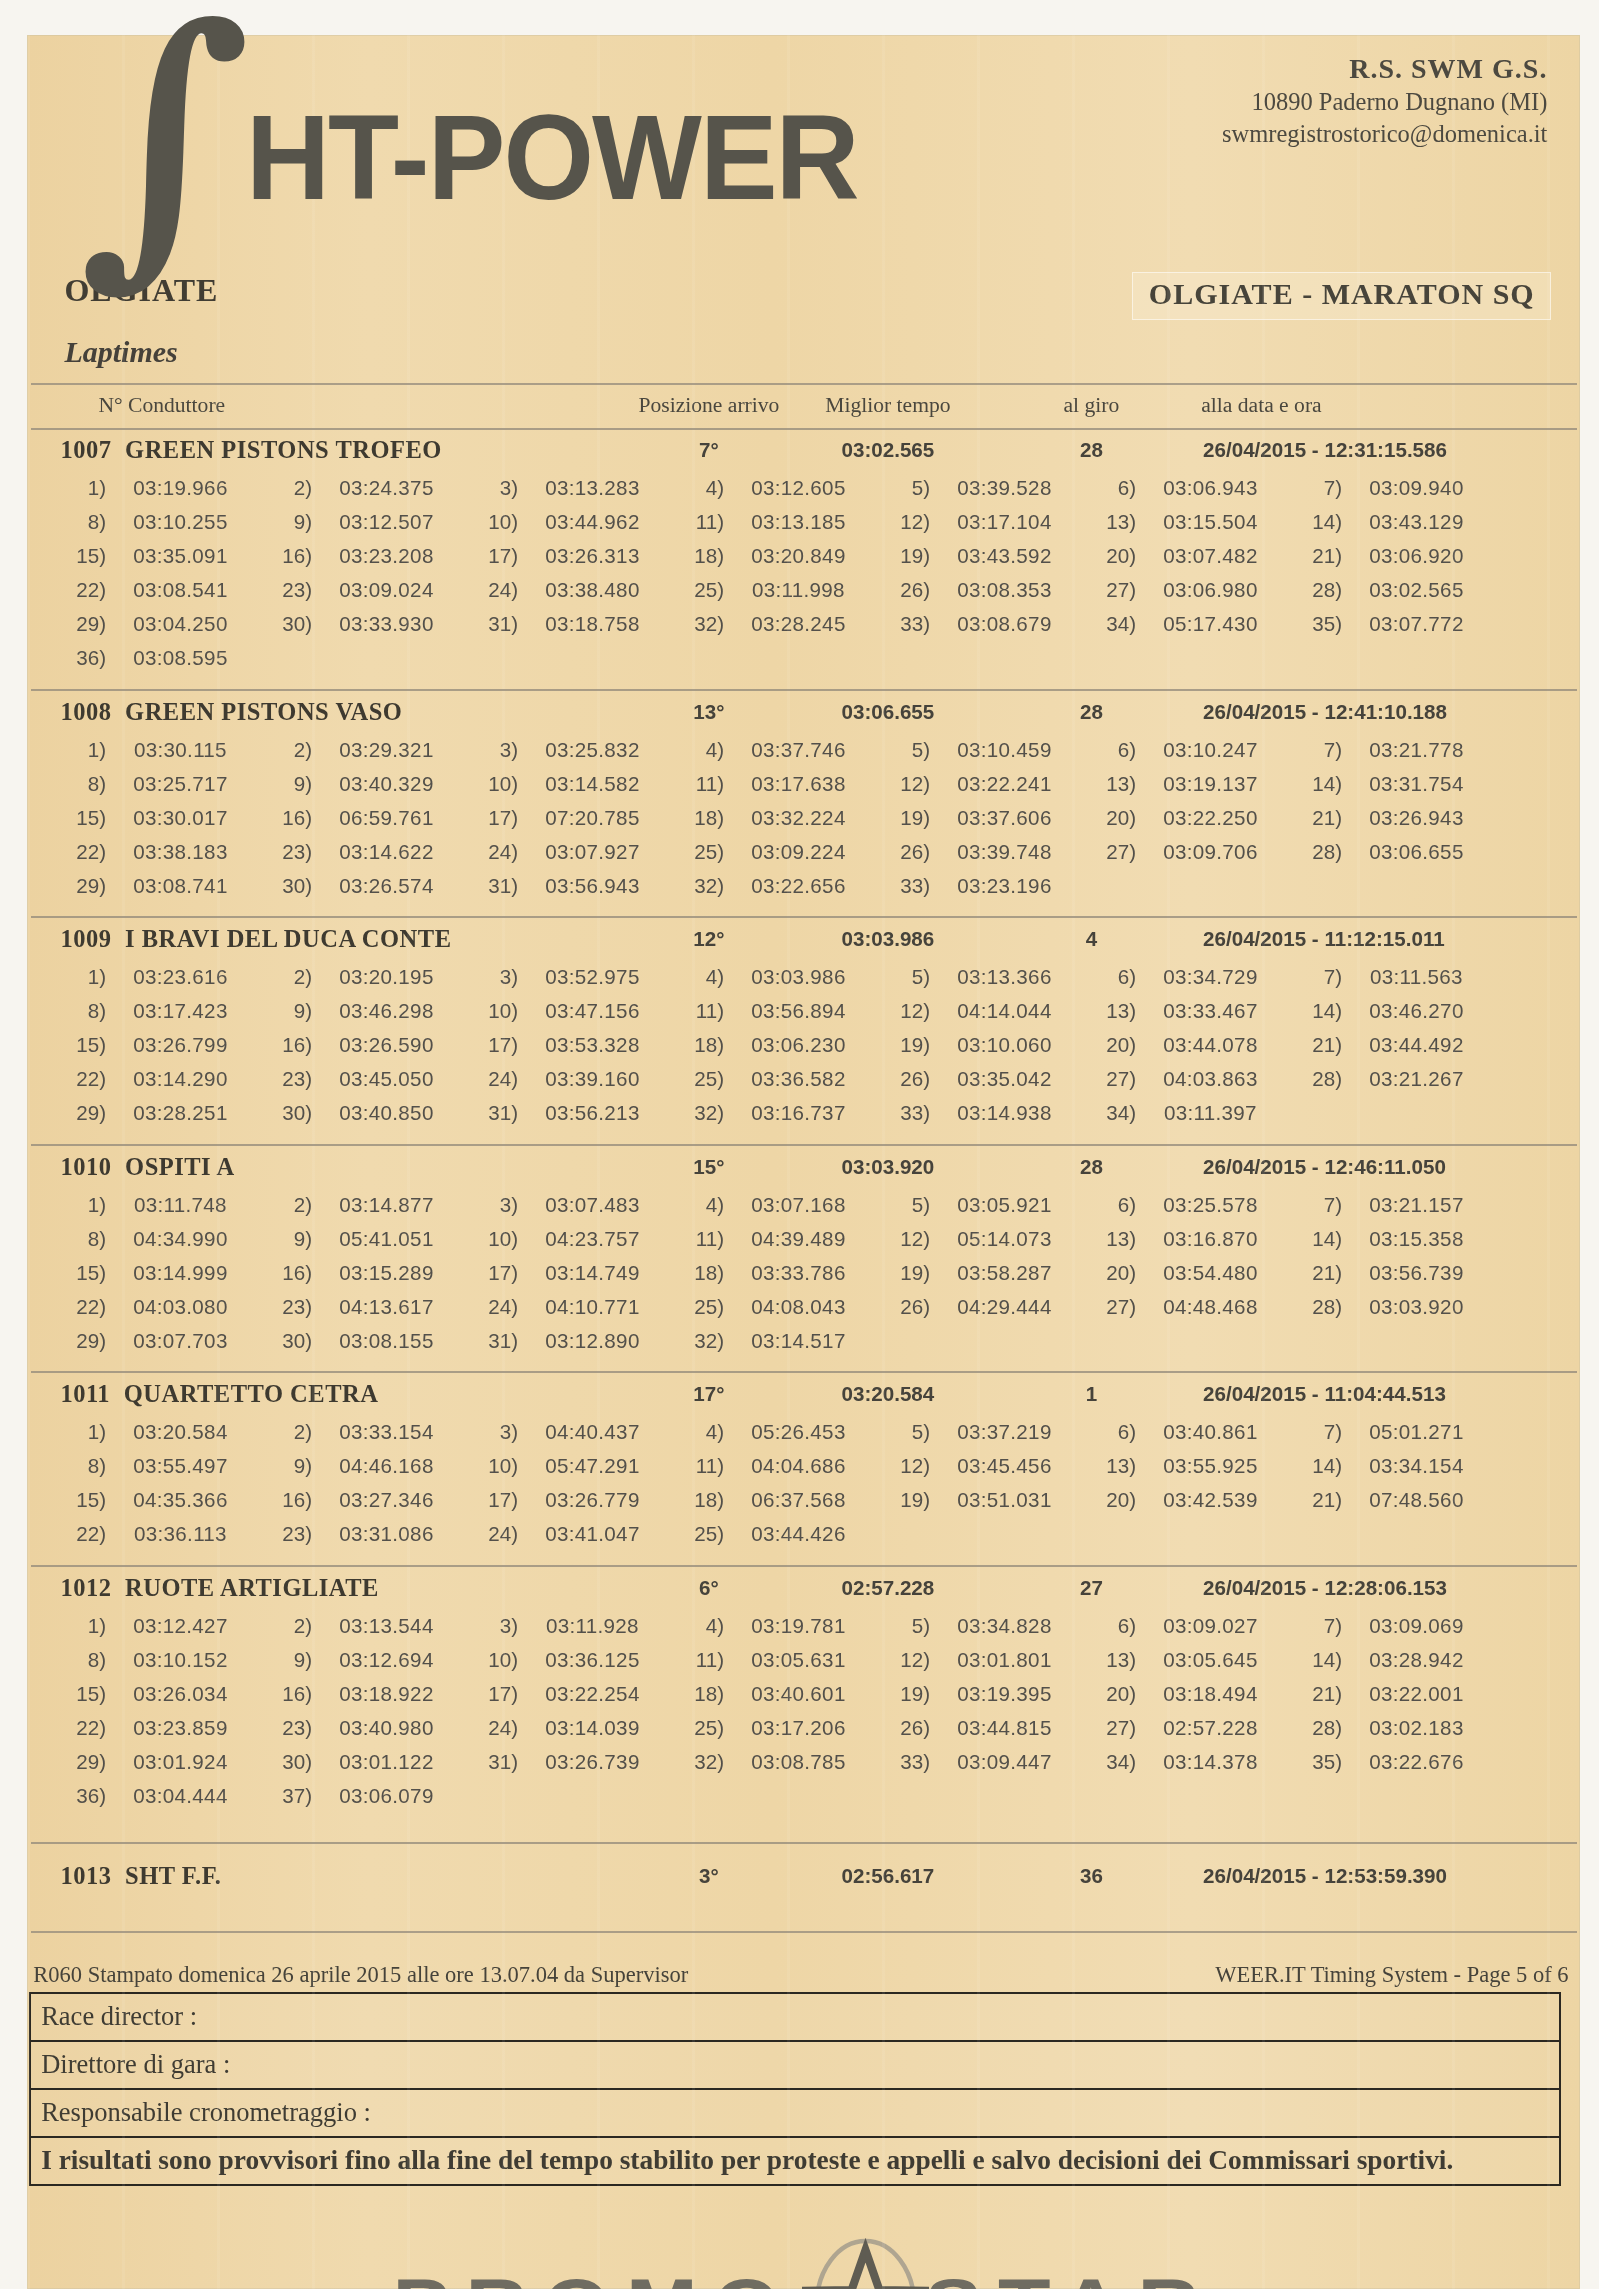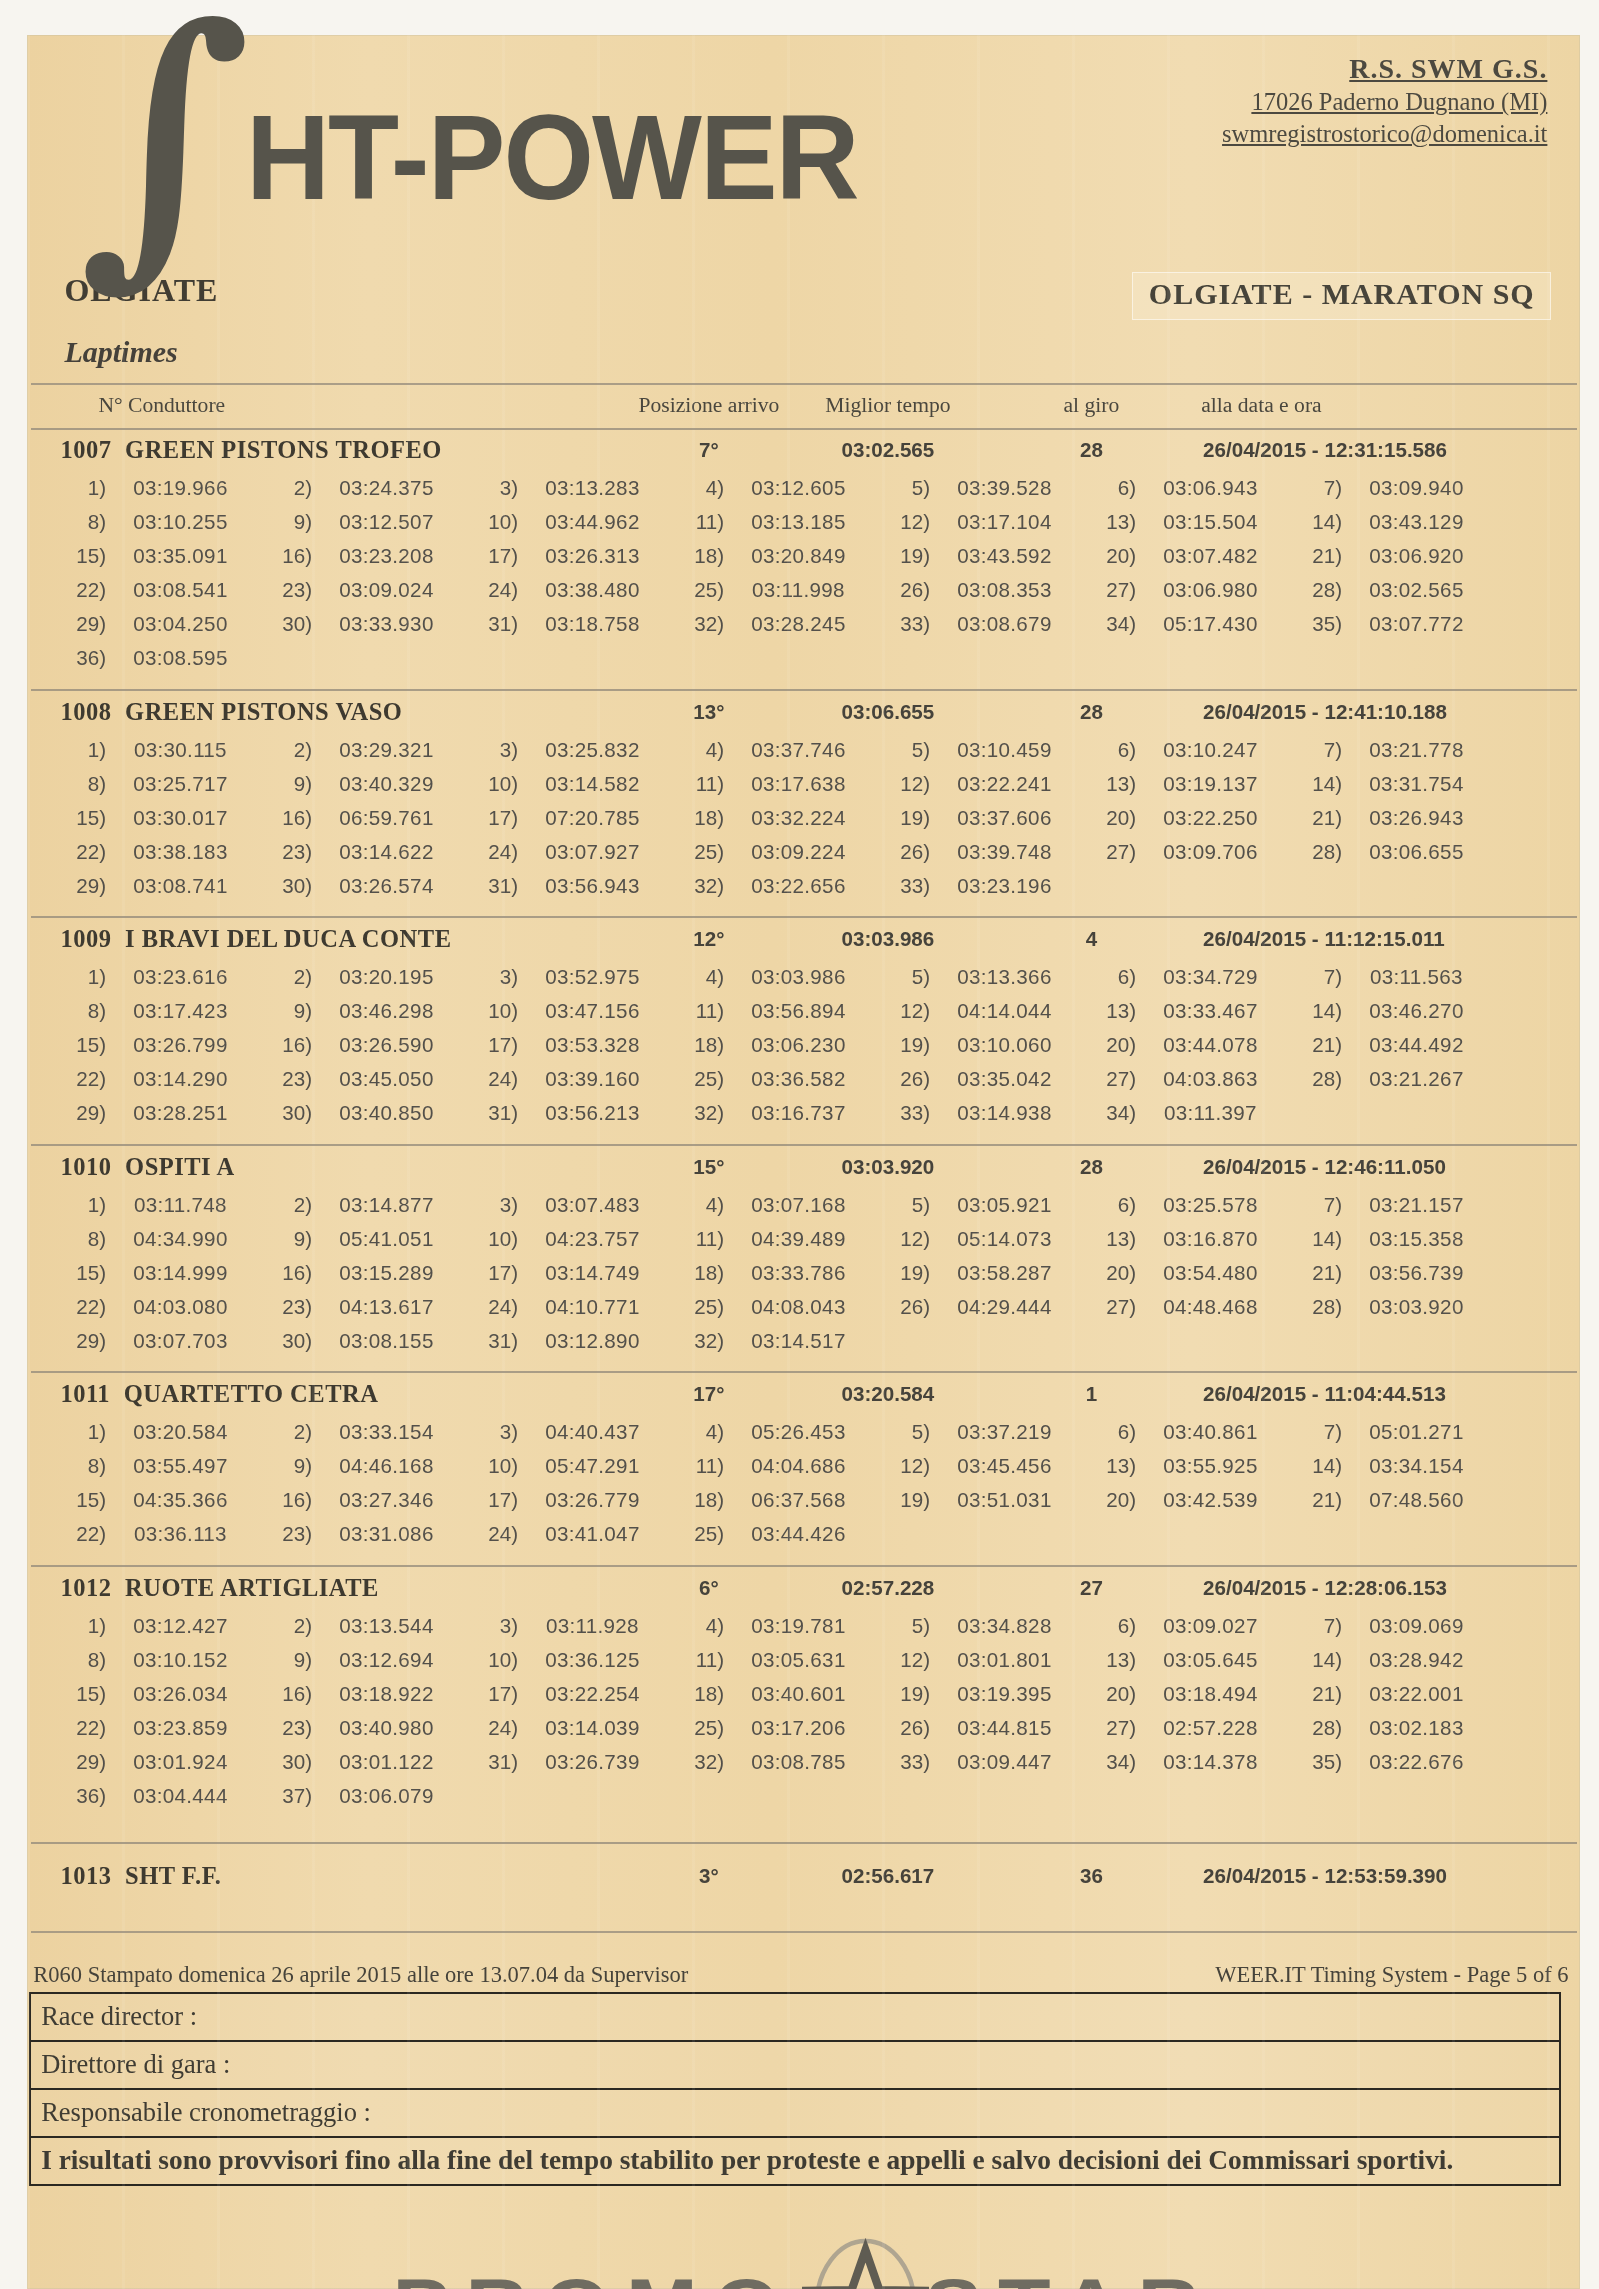--- a/index.html
+++ b/index.html
@@ -27,21 +27,21 @@
   .integral {
     font-family:"DejaVu Serif", serif;
     font-size:299px; line-height:235px; font-weight:bold;
   }
   .logo-text {
     font-family:"Liberation Sans", sans-serif;
     font-weight:bold; font-size:120px; line-height:1;
     margin-top:76px; margin-left:-5.9px; letter-spacing:-2px;
     transform:scaleX(0.97); transform-origin:left;
   }
-  .org { position:absolute; right:33px; top:17.6px; text-align:right; color:#4c4940;text-decoration:underline; }
+  .org { position:absolute; right:33px; top:17.6px; text-align:right; color:#4c4940; }
   .org-name { font-weight:bold; font-size:28px; letter-spacing:1px; }
   .org-line { font-size:24.5px; margin-top:3.9px; }
 
   
   .title-row { display:flex; justify-content:space-between; align-items:flex-start; margin:3.9px 29px 0 37px; }
   .location { font-weight:bold; font-size:32px; color:#413d33; letter-spacing:1px; }
   .event {
     font-weight:bold; font-size:30px; color:#47443a; letter-spacing:1px;
     background:rgba(255,250,238,0.22); border:1px solid rgba(255,255,255,0.55);
     padding:3.9px 15.7px 7.8px 15.7px;
@@ -97,21 +97,21 @@
 <div class="page">
   <div class="stripes"></div>
 
   <div class="logo-row">
     <div class="logo">
       <span class="integral">∫</span>
       <span class="logo-text">HT-POWER</span>
     </div>
     <div class="org">
       <div class="org-name">R.S. SWM G.S.</div>
-      <div class="org-line">17026 Paderno Dugnano (MI)</div>
+      <div class="org-line">10890 Paderno Dugnano (MI)</div>
       <div class="org-line">swmregistrostorico@domenica.it</div>
     </div>
   </div>
 
   <div class="title-row">
     <div class="location">OLGIATE</div>
     <div class="event">OLGIATE - MARATON SQ</div>
   </div>
   <div class="subtitle">Laptimes</div>
 

